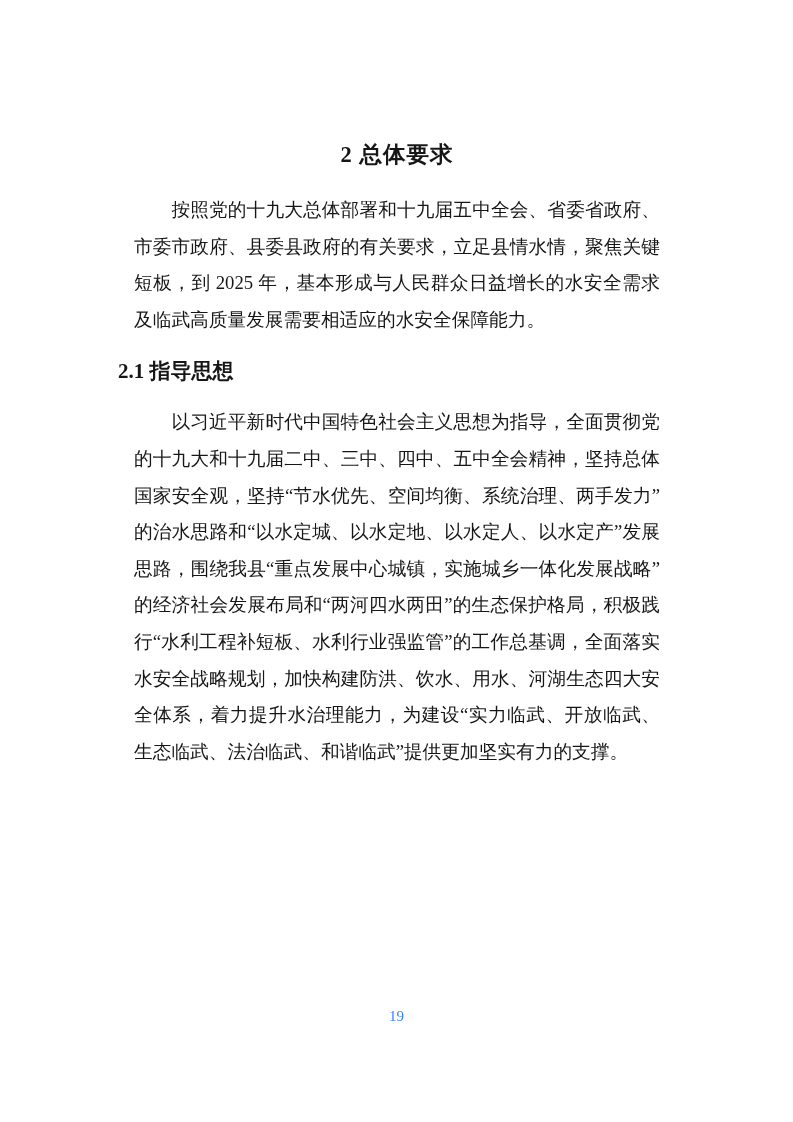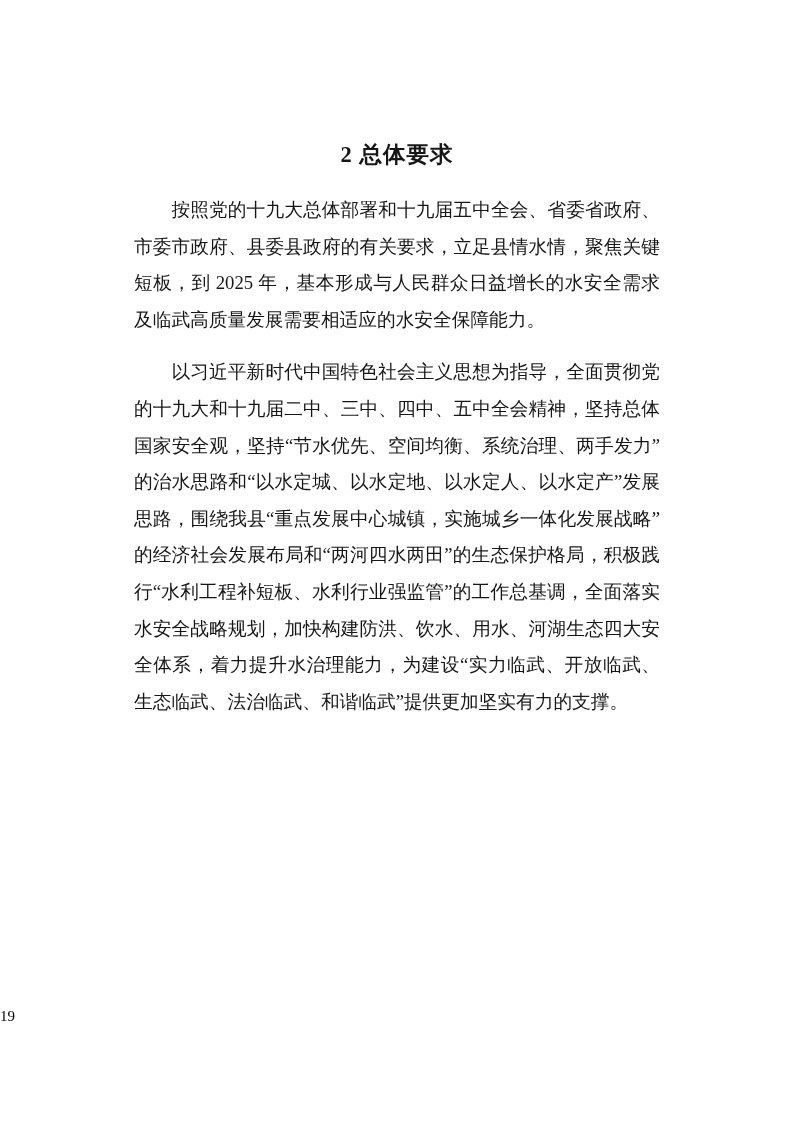--- a/index.html
+++ b/index.html
@@ -44,28 +44,30 @@
     font-size: 21px;
     font-weight: bold;
     line-height: 34px;
     text-align: left;
   }
   .page-number {
     position: absolute;
     left: 0;
     top: 1006px;
     width: 100%;
+    text-align: center;
     font-size: 15px;
     line-height: 20px;
-    color: #000000;
+    color: #3b82f6;
   }
 </style>
 </head>
 <body>
 
 <div class="page">
   <div class="content">
     <h1 class="chapter-title">2 总体要求</h1>
     <p class="para">按照党的十九大总体部署和十九届五中全会、省委省政府、市委市政府、县委县政府的有关要求，立足县情水情，聚焦关键短板，到 2025 年，基本形成与人民群众日益增长的水安全需求及临武高质量发展需要相适应的水安全保障能力。</p>
+    <h2 class="section-heading">2.1 指导思想</h2>
     <p class="para">以习近平新时代中国特色社会主义思想为指导，全面贯彻党的十九大和十九届二中、三中、四中、五中全会精神，坚持总体国家安全观，坚持“节水优先、空间均衡、系统治理、两手发力”的治水思路和“以水定城、以水定地、以水定人、以水定产”发展思路，围绕我县“重点发展中心城镇，实施城乡一体化发展战略”的经济社会发展布局和“两河四水两田”的生态保护格局，积极践行“水利工程补短板、水利行业强监管”的工作总基调，全面落实水安全战略规划，加快构建防洪、饮水、用水、河湖生态四大安全体系，着力提升水治理能力，为建设“实力临武、开放临武、生态临武、法治临武、和谐临武”提供更加坚实有力的支撑。</p>
   </div>
   <div class="page-number">19</div>
 </div>
 
 </body></html>

